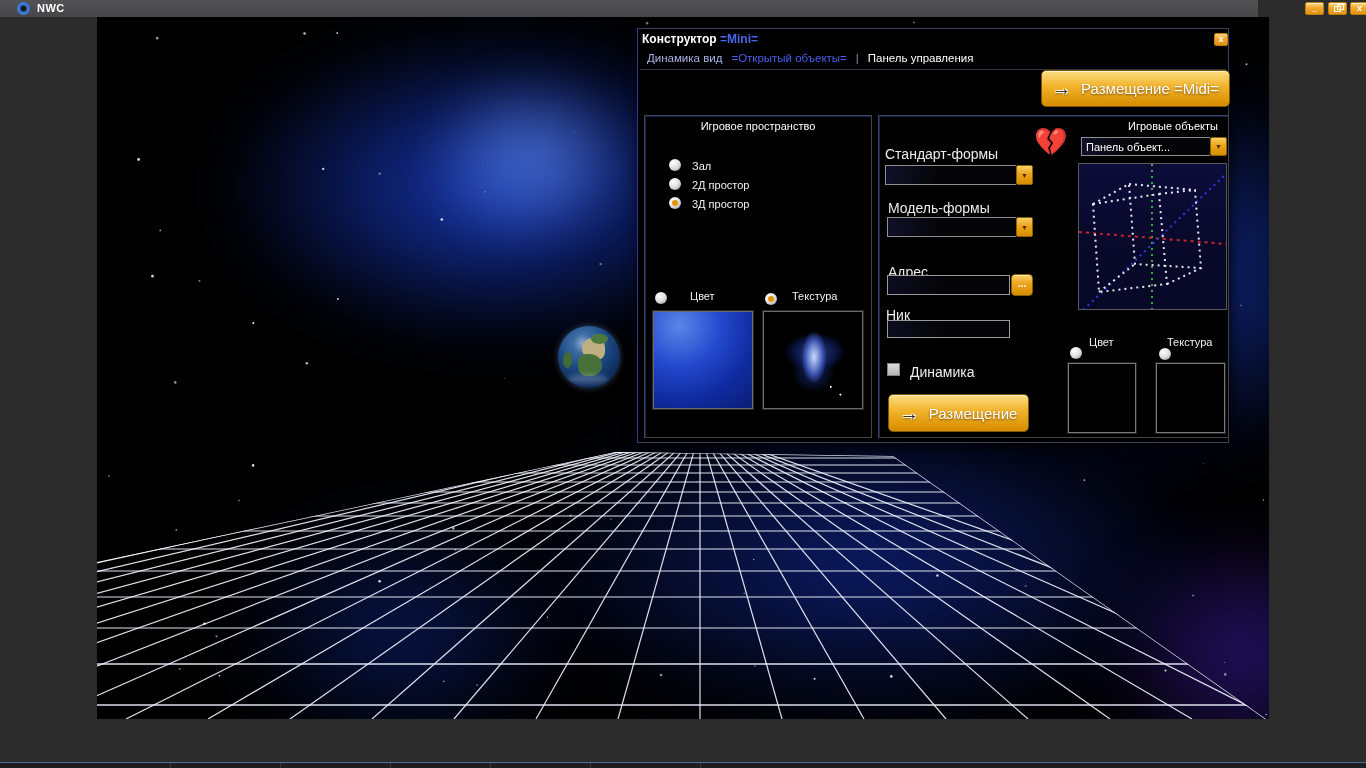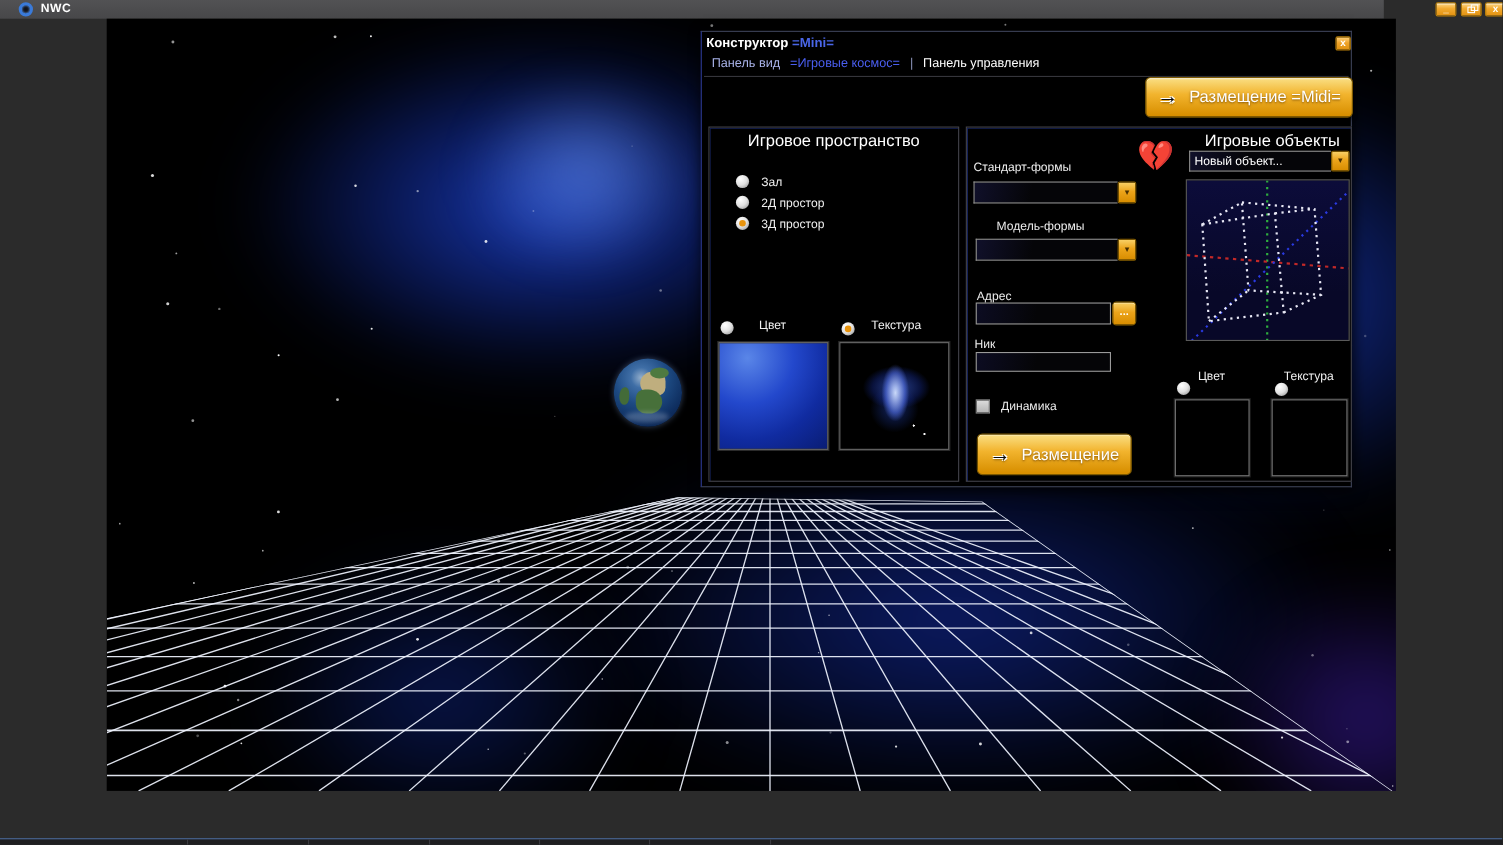--- a/index.html
+++ b/index.html
@@ -44,21 +44,21 @@
   .bigbtn{background:linear-gradient(#fadf84,#f2b42e 42%,#d88f00 96%);border:1px solid #7c5800;border-radius:5px;color:#fff;
           display:flex;align-items:center;justify-content:center;gap:10px;text-shadow:0 1px 2px rgba(95,55,0,.8);
           box-shadow:0 2px 4px rgba(0,0,0,.7),inset 0 1px 0 rgba(255,255,255,.55);box-sizing:border-box;}
   .arrow-ic{color:#0a0a0a;font-weight:bold;font-size:19px;line-height:1;
             text-shadow:-1px -1px 0 #fff,1px -1px 0 #fff,-1px 1px 0 #fff,1px 1px 0 #fff,0 2px 2px rgba(0,0,0,.5);}
   #midi-btn{left:403px;top:41px;width:189px;height:37px;font-size:15px;}
 
   .group{background:#000;border:1px solid #43434b;box-sizing:border-box;box-shadow:inset 1px 1px 0 rgba(45,75,200,.45);}
   #group-space{left:6px;top:86px;width:228px;height:323px;}
   #group-objects{left:240px;top:86px;width:351px;height:323px;}
-  .group-title{position:absolute;color:#fff;font-size:15px;}
+  .group-title{position:absolute;color:#fff;font-size:11px;}
 
   .radio{position:absolute;width:12px;height:12px;border-radius:50%;
          background:radial-gradient(circle at 35% 30%,#ffffff,#e0e0e0 50%,#8f8f8f 95%);box-shadow:0 1px 2px #000;}
   .radio.on::after{content:"";position:absolute;left:3px;top:3px;width:6px;height:6px;border-radius:50%;background:#e8930c;}
   .rlabel{position:absolute;color:#f0f0f0;font-size:11px;white-space:nowrap;}
 
   .preview{position:absolute;box-sizing:border-box;border:1px solid #6a6a6a;box-shadow:0 0 0 1px #2a2a2a;}
   #prev-color{left:8px;top:195px;width:100px;height:98px;
       background:radial-gradient(circle at 26% 14%,#5a86e8 0%,#2348cc 38%,#102ba0 68%,#0a1d74 100%);}
   #prev-texture{left:118px;top:195px;width:100px;height:98px;background:
@@ -67,21 +67,21 @@
       radial-gradient(16% 34% at 51% 47%,rgba(210,225,255,.95),rgba(90,120,240,.55) 55%,transparent 80%),
       radial-gradient(40% 26% at 52% 42%,rgba(70,110,240,.6),rgba(30,60,200,.3) 55%,transparent 78%),
       radial-gradient(30% 30% at 50% 62%,rgba(40,80,220,.45),transparent 75%),#000;}
 
   .combo{position:absolute;display:flex;height:20px;}
   .combo-field{flex:1;background:#060606;border:1px solid #8f8f8f;border-right:0;color:#fff;font-size:11px;
                display:flex;align-items:center;padding:0 4px;box-sizing:border-box;
                background:linear-gradient(100deg,#10102a,#050508 40%);}
   .combo-btn{width:17px;background:linear-gradient(#f8d066,#eca41a 45%,#d88d00);border:1px solid #8a6200;border-radius:2px;
              color:#4a3000;font-size:7px;display:flex;align-items:center;justify-content:center;box-sizing:border-box;}
-  .flabel{position:absolute;color:#ececec;font-size:11px;white-space:nowrap;text-align:center;}
+  .flabel{position:absolute;color:#ececec;font-size:14px;white-space:nowrap;text-align:center;}
   .tinput{position:absolute;background:linear-gradient(100deg,#0c0c22,#050507 45%);border:1px solid #9a9a9a;box-sizing:border-box;}
   #browse-btn{left:132px;top:158px;width:22px;height:22px;border-radius:4px;background:linear-gradient(#f8d066,#eca41a 45%,#d88d00);
               border:1px solid #8a6200;color:#fff;font-size:10px;font-weight:bold;text-align:center;line-height:18px;box-sizing:border-box;
               box-shadow:inset 0 1px 0 rgba(255,255,255,.5);}
   #dyn-check{left:8px;top:247px;width:13px;height:13px;background:linear-gradient(#dcdcdc,#b4b4b4);border:1px solid #828282;box-sizing:border-box;}
   #place-btn{left:9px;top:278px;width:141px;height:38px;font-size:15px;}
   #heart{left:155px;top:13px;font-size:27px;line-height:1;}
   #cube-box{left:199px;top:47px;width:149px;height:147px;border:1px solid #5a5a5a;box-sizing:border-box;
             background:linear-gradient(#0c0c3a,#080828 70%);}
   .blackbox{position:absolute;background:#000;border:1px solid #787878;box-shadow:0 0 0 1px #222;box-sizing:border-box;}
@@ -266,22 +266,22 @@
   </div>
 
   <div id="panel" class="abs">
     <div id="panel-title" class="abs">
       <span>Конструктор</span>
       <b>=Mini=</b>
     </div>
     <div id="panel-close" class="abs"><span>x</span></div>
 
     <div id="menu-row" class="abs">
-      <span class="menu-view">Панель вид</span>
-      <span class="menu-value">=Игровые космос=</span>
+      <span class="menu-view">Динамика вид</span>
+      <span class="menu-value">=Открытый объекты=</span>
       <span class="menu-sep">|</span>
       <span class="menu-cp">Панель управления</span>
     </div>
     <div id="menu-line" class="abs"></div>
 
     <div id="midi-btn" class="bigbtn abs">
       <span class="arrow-ic">→</span>
       <span>Размещение =Midi=</span>
     </div>
 
@@ -309,38 +309,38 @@
 
       <span class="flabel" style="left:6px;top:30px;">Стандарт-формы</span>
       <div class="combo" style="left:6px;top:49px;width:148px;">
         <div class="combo-field"></div>
         <div class="combo-btn">▼</div>
       </div>
 
       <span id="heart" class="abs">💔</span>
 
       <div class="combo" style="left:202px;top:21px;width:146px;height:19px;">
-        <div class="combo-field">Новый объект...</div>
+        <div class="combo-field">Панель объект...</div>
         <div class="combo-btn">▼</div>
       </div>
 
       <div id="cube-box" class="abs">
         <svg width="147" height="145">
           <line x1="73" y1="0" x2="73" y2="145" stroke="#2fae3f" stroke-width="2" stroke-dasharray="2,4"></line>
           <line x1="0" y1="68" x2="147" y2="80" stroke="#c22828" stroke-width="2" stroke-dasharray="3,4"></line>
           <line x1="0" y1="150" x2="147" y2="10" stroke="#2a3ae0" stroke-width="2" stroke-dasharray="2,4"></line>
           <g stroke="#e8e8f5" stroke-width="2" stroke-dasharray="2,4" fill="none">
             <path d="M14,40 L80,30 L88,120 L20,128 Z"></path>
             <path d="M50,20 L116,26 L122,104 L56,100 Z"></path>
             <path d="M14,40 L50,20 M80,30 L116,26 M88,120 L122,104 M20,128 L56,100"></path>
           </g>
         </svg>
       </div>
 
-      <span class="flabel" style="left:27px;top:84px;">Модель-формы</span>
+      <span class="flabel" style="left:9px;top:84px;">Модель-формы</span>
       <div class="combo" style="left:8px;top:101px;width:146px;">
         <div class="combo-field"></div>
         <div class="combo-btn">▼</div>
       </div>
 
       <span class="flabel" style="left:9px;top:148px;">Адрес</span>
       <div class="tinput" style="left:8px;top:159px;width:123px;height:20px;"></div>
       <div id="browse-btn" class="abs">...</div>
 
       <span class="flabel" style="left:7px;top:191px;">Ник</span>

